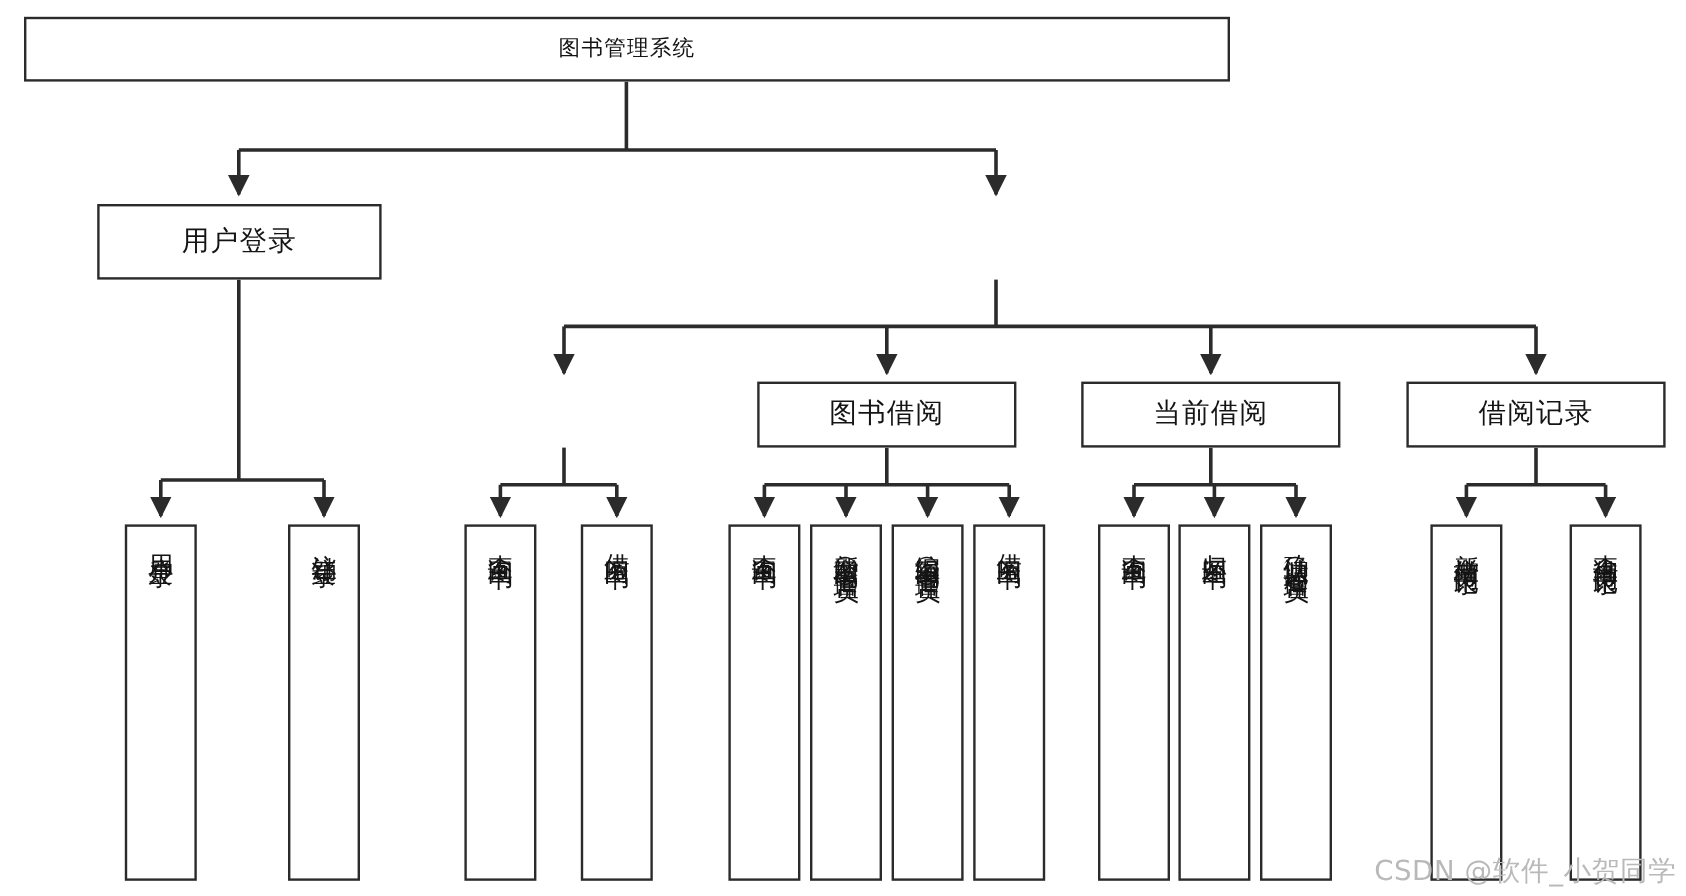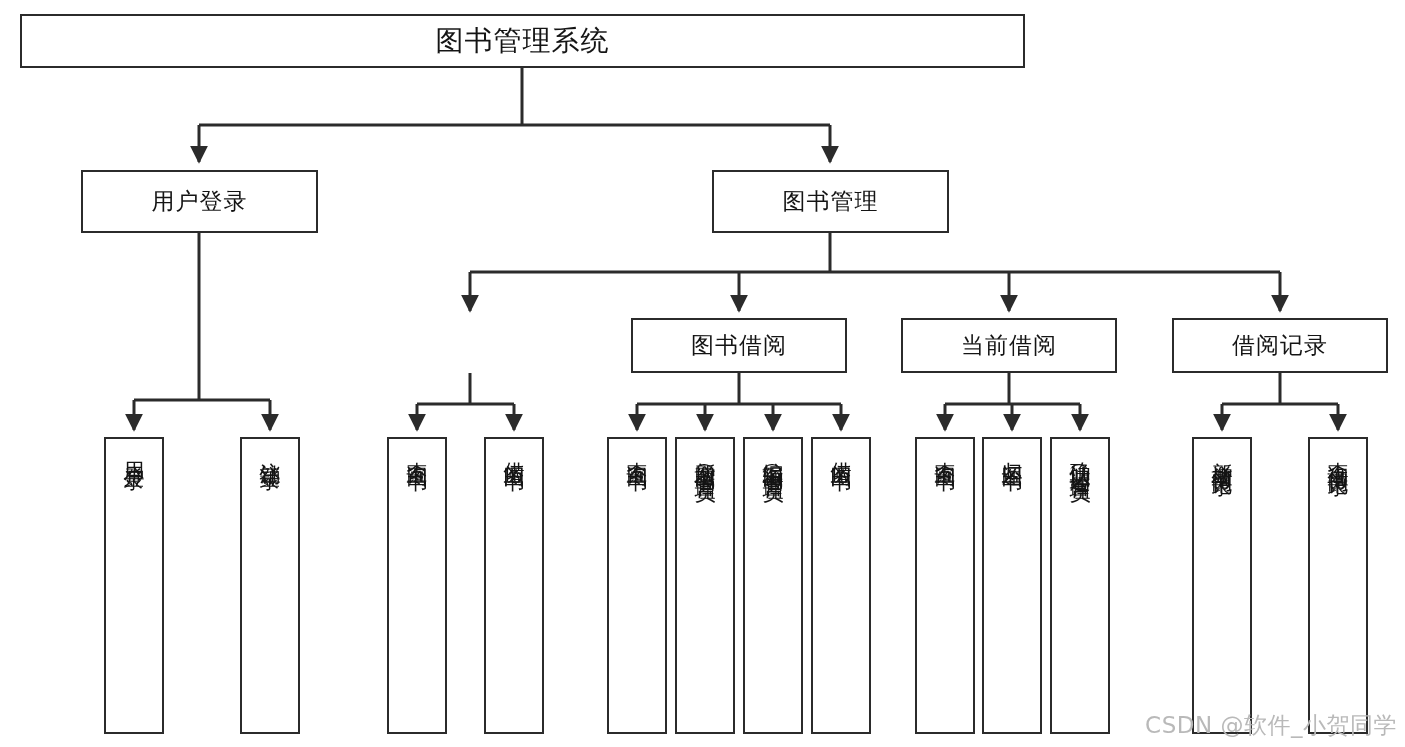--- a/index.html
+++ b/index.html
@@ -40,21 +40,21 @@
     text-align: center;
     line-height: 1.18;
     white-space: nowrap;
   }
   
   .h-node .label {
     font-size: 23px;
     letter-spacing: 1px;
   }
   .root .label {
-    font-size: 28px;
+    font-size: 18px;
   }
   
   .v-node {
     align-items: flex-start;
     justify-content: center;
     padding-top: 6px;
   }
   .v-node .label {
     writing-mode: vertical-rl;
     text-orientation: upright;
@@ -129,23 +129,20 @@
     </g>
   </svg>
 
   <div class="node h-node root" style="left:20px; top:14px; width:1005px; height:54px;">
     <span class="label">图书管理系统</span>
   </div>
 
   <div class="node h-node" style="left:81px; top:170px; width:237px; height:63px;">
     <span class="label">用户登录</span>
   </div>
-  <div class="node h-node" style="left:712px; top:170px; width:237px; height:63px;">
-    <span class="label">图书管理</span>
-  </div>
 
   <div class="node h-node" style="left:631px; top:318px; width:216px; height:55px;">
     <span class="label">图书借阅</span>
   </div>
   <div class="node h-node" style="left:901px; top:318px; width:216px; height:55px;">
     <span class="label">当前借阅</span>
   </div>
   <div class="node h-node" style="left:1172px; top:318px; width:216px; height:55px;">
     <span class="label">借阅记录</span>
   </div>

